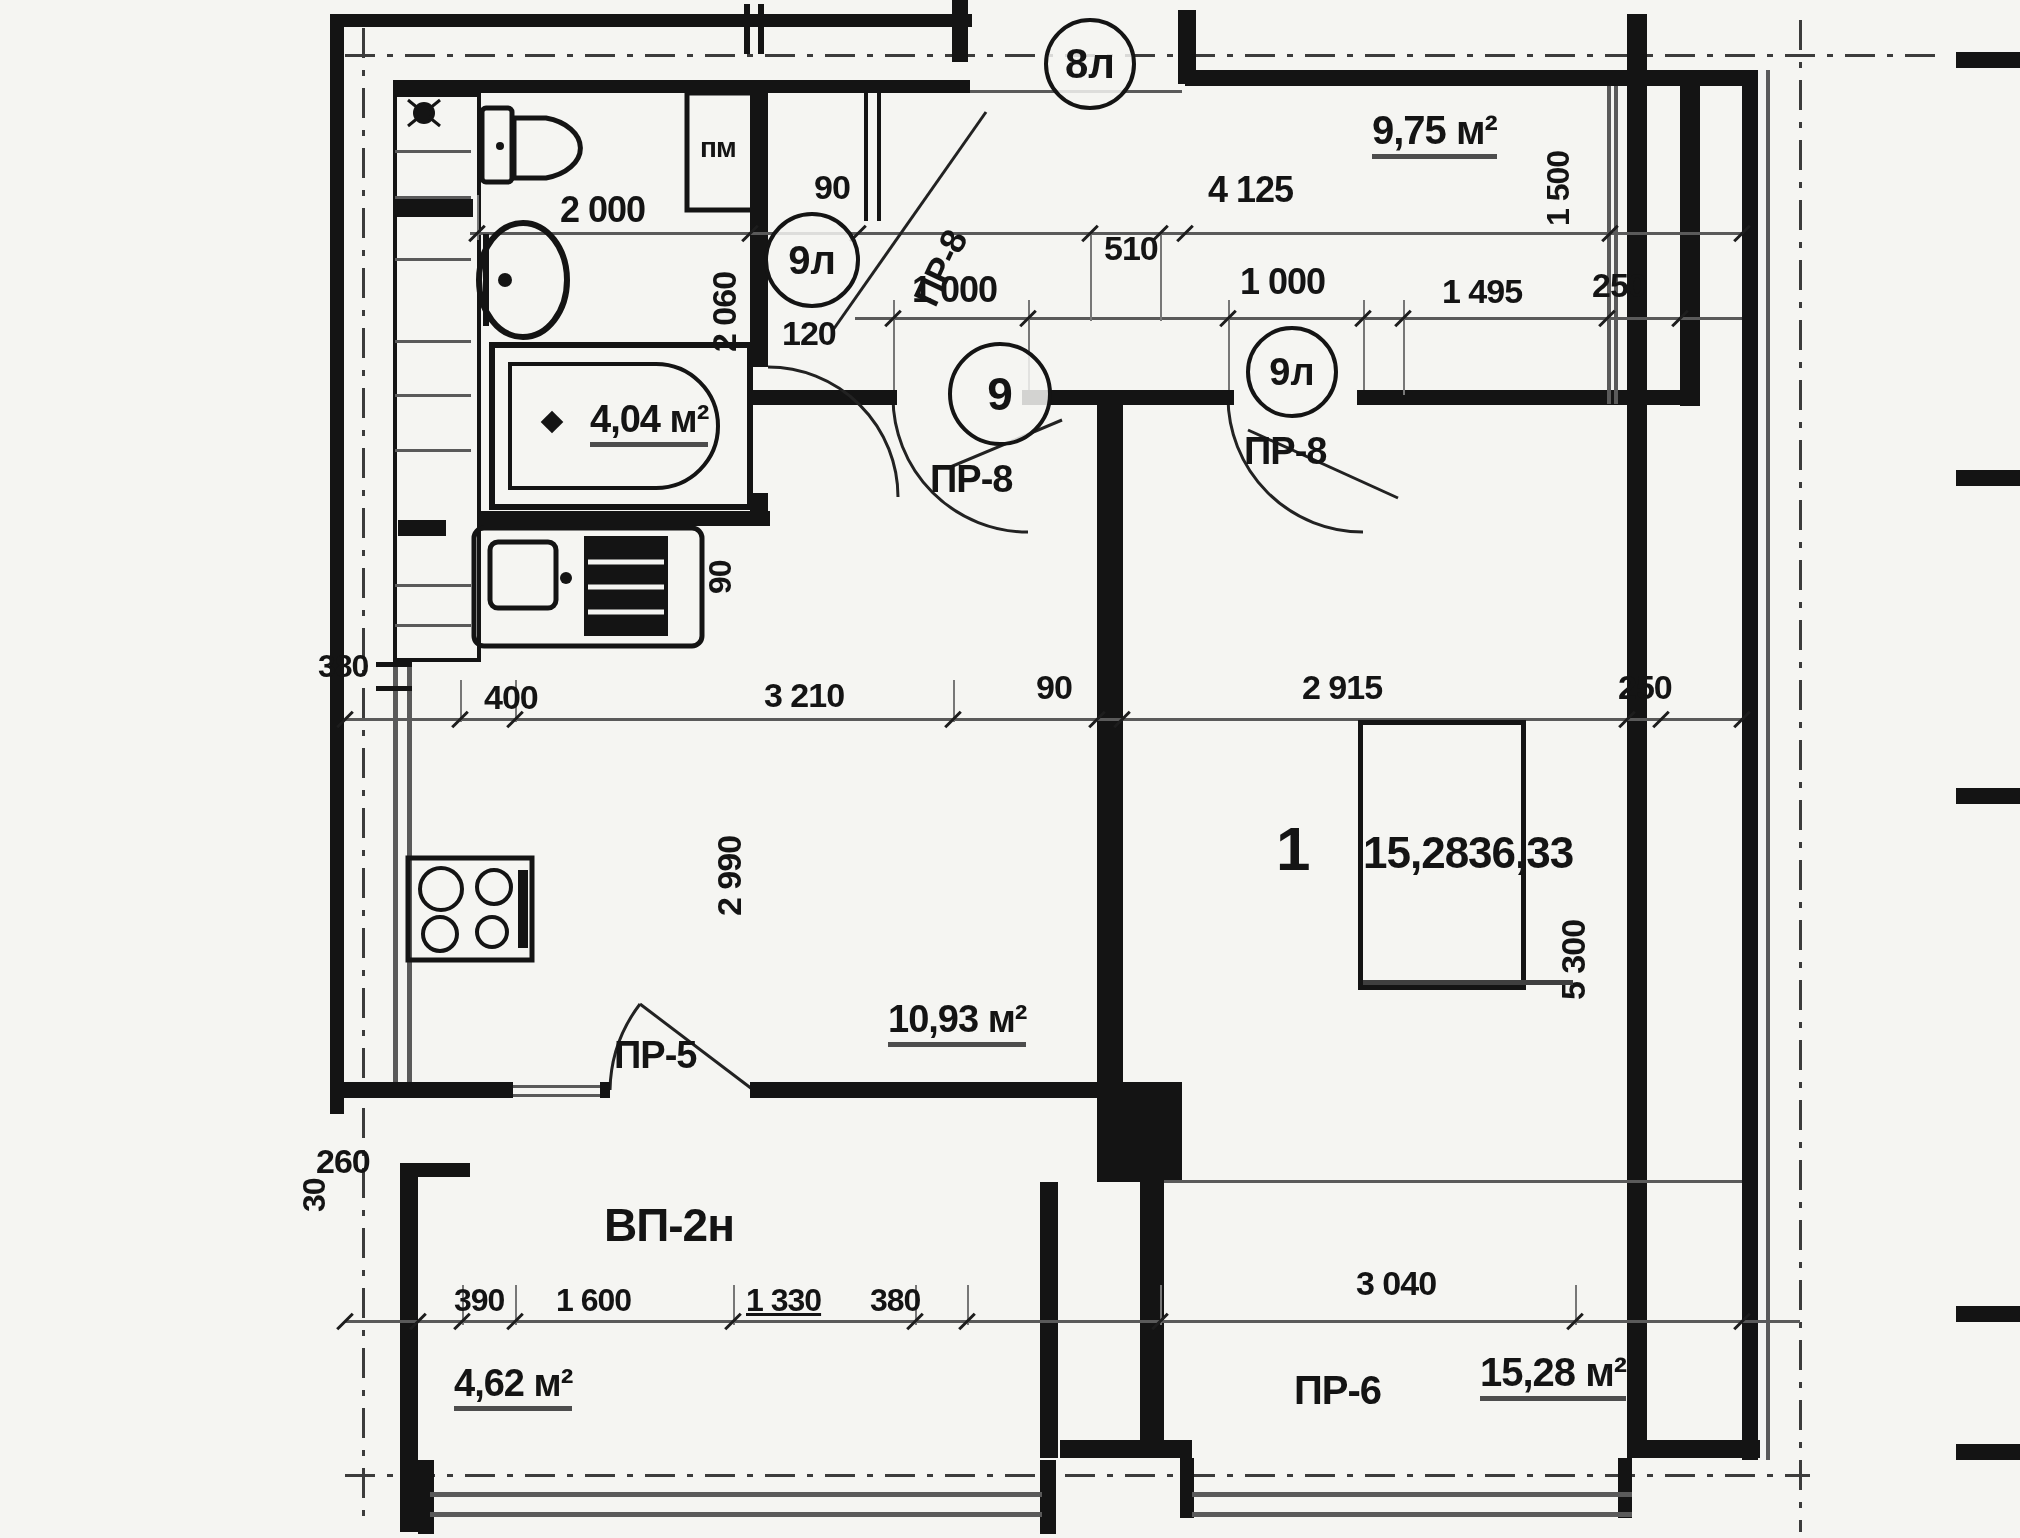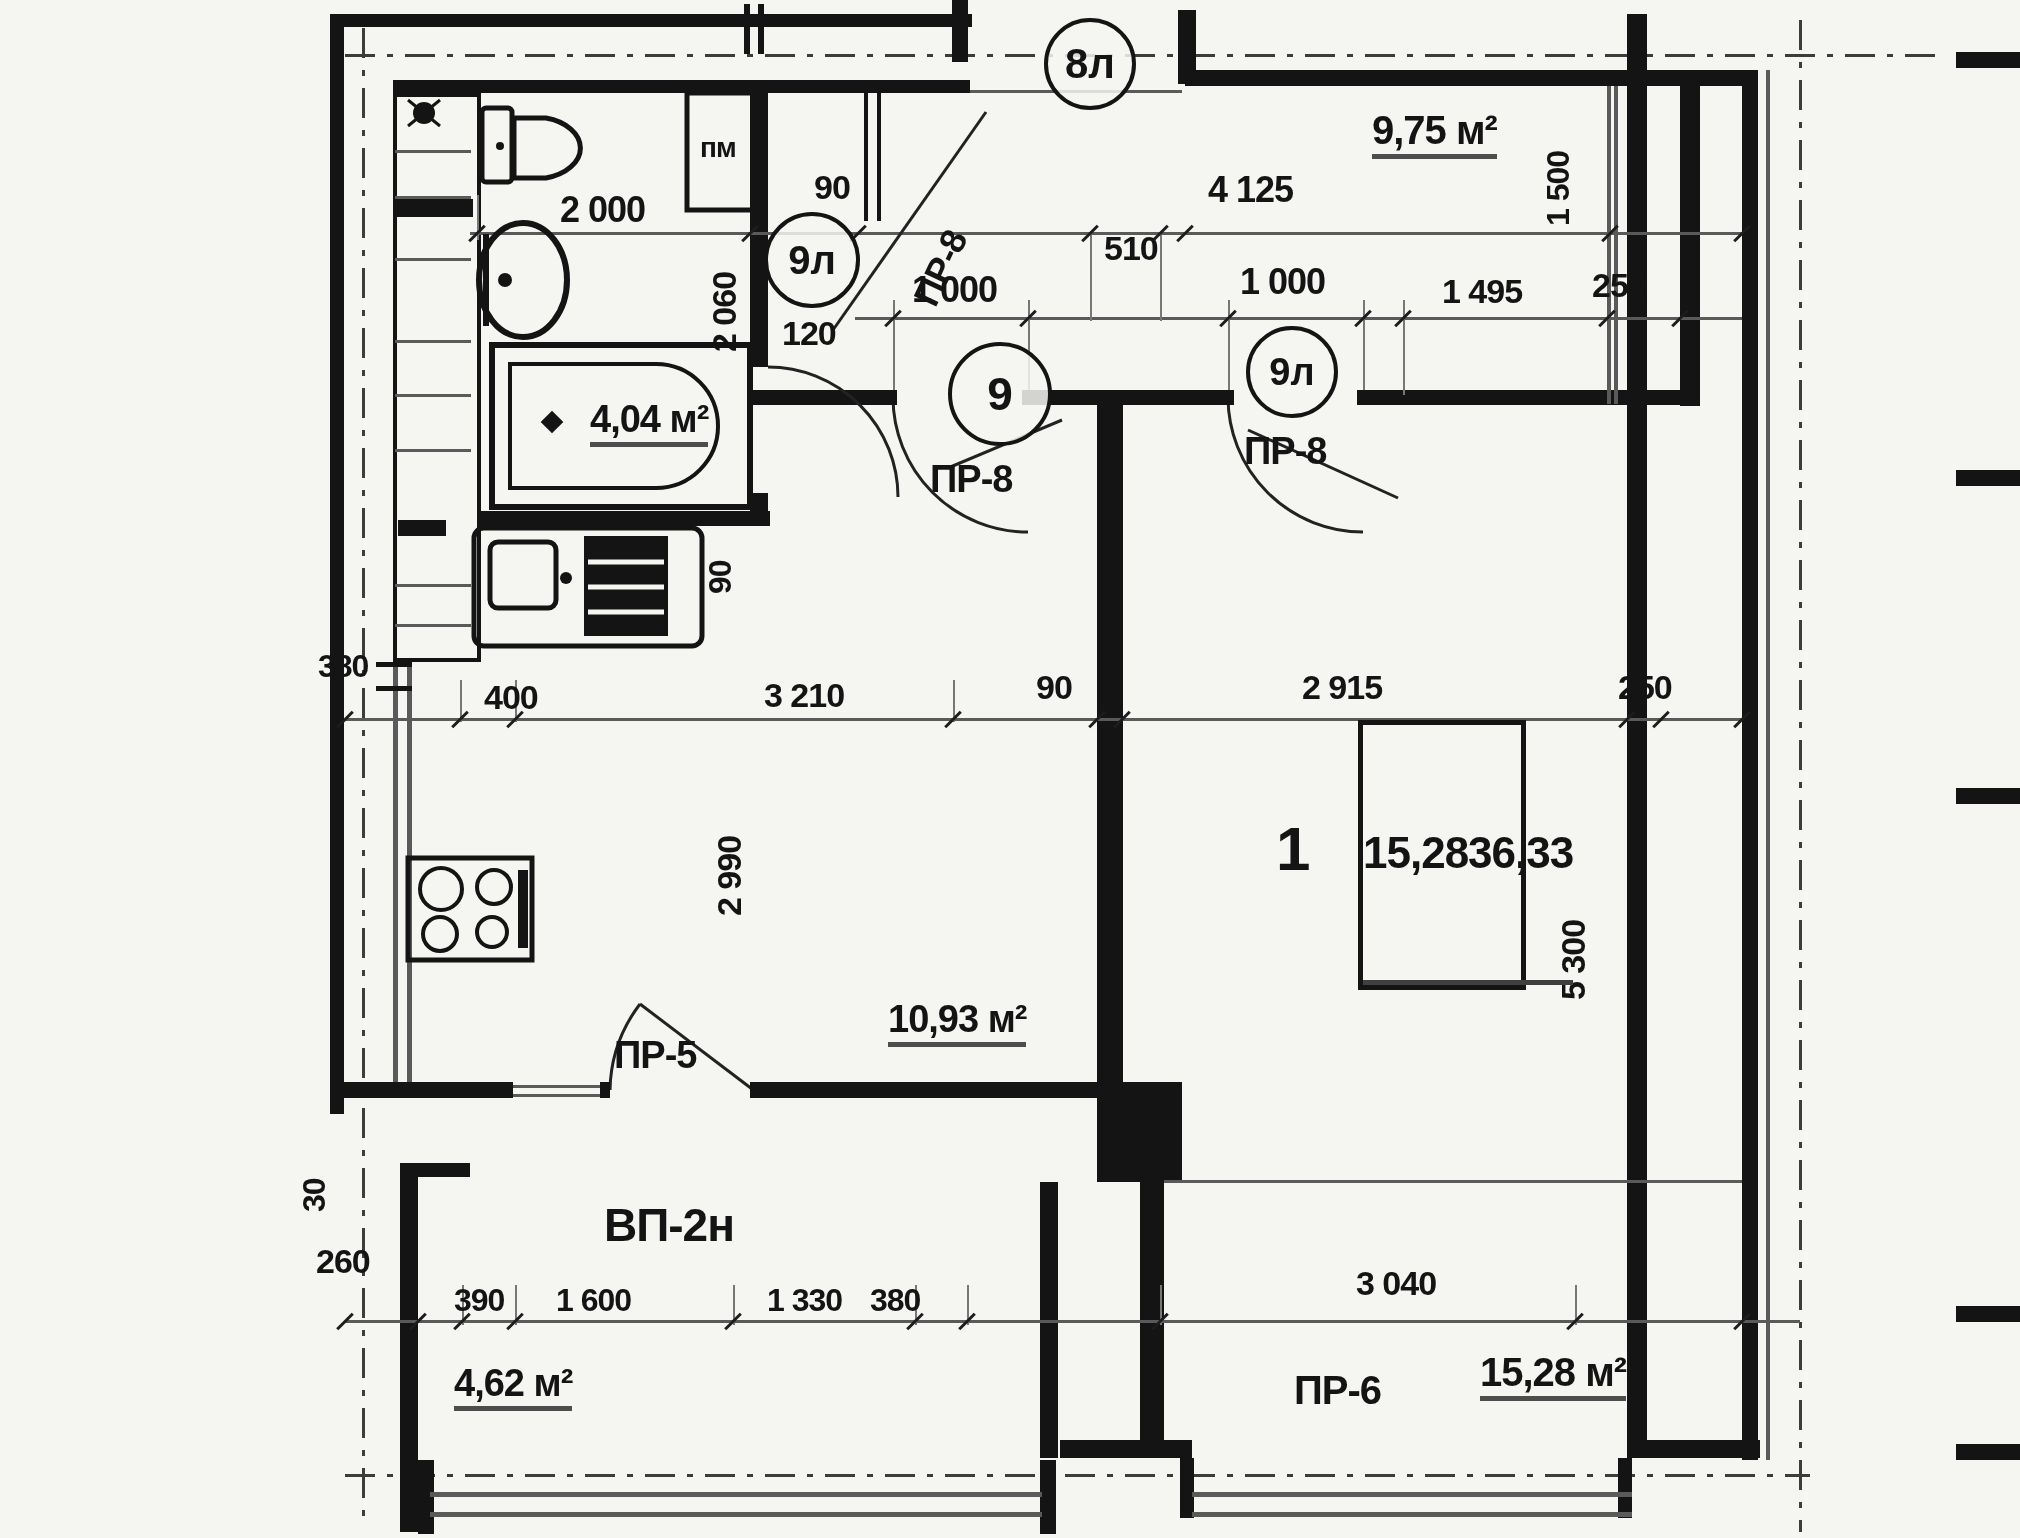--- a/index.html
+++ b/index.html
@@ -259,24 +259,24 @@
   <div class="lbl s32 vlbl" style="left:704px;top:594px;">90</div>
   <div class="lbl s32" style="left:318px;top:650px;">380</div>
   <div class="lbl s34" style="left:484px;top:680px;">400</div>
   <div class="lbl s34" style="left:764px;top:678px;">3 210</div>
   <div class="lbl s34" style="left:1036px;top:670px;">90</div>
   <div class="lbl s34" style="left:1302px;top:670px;">2 915</div>
   <div class="lbl s34" style="left:1618px;top:670px;">250</div>
   <div class="lbl s34 vlbl" style="left:712px;top:916px;">2 990</div>
   <div class="lbl s34 vlbl" style="left:1556px;top:1000px;">5 300</div>
   <div class="lbl s32 vlbl" style="left:298px;top:1212px;">30</div>
-  <div class="lbl s34" style="left:316px;top:1244px;">260</div>
+  <div class="lbl s34" style="left:316px;top:1144px;">260</div>
   <div class="lbl s32" style="left:454px;top:1284px;">390</div>
   <div class="lbl s32" style="left:556px;top:1284px;">1 600</div>
-  <div class="lbl s32" style="left:767px;top:1284px;">1 330</div>
+  <div class="lbl s32" style="left:746px;top:1284px;text-decoration:underline;">1 330</div>
   <div class="lbl s32" style="left:870px;top:1284px;">380</div>
   <div class="lbl s34" style="left:1356px;top:1266px;">3 040</div>
 
   <div class="lbl s40 u" style="left:1372px;top:110px;">9,75 м²</div>
   <div class="lbl s38 u" style="left:590px;top:400px;">4,04 м²</div>
   <div class="lbl s28" style="left:700px;top:134px;">пм</div>
   <div class="lbl s36 rot-entry" style="left:908px;top:296px;">ПР-8</div>
   <div class="lbl s38" style="left:930px;top:460px;">ПР-8</div>
   <div class="lbl s38" style="left:1244px;top:432px;">ПР-8</div>
   <div class="lbl s38 u" style="left:888px;top:1000px;">10,93 м²</div>

